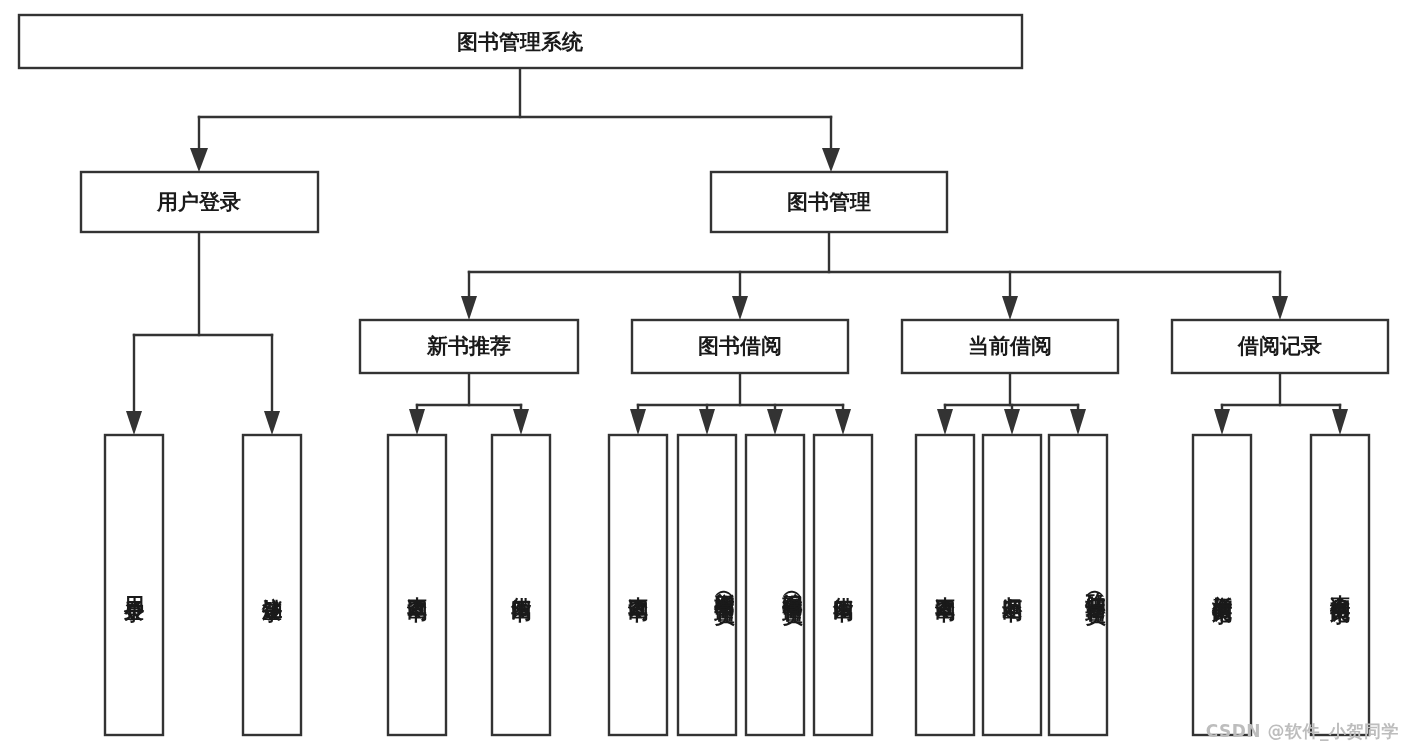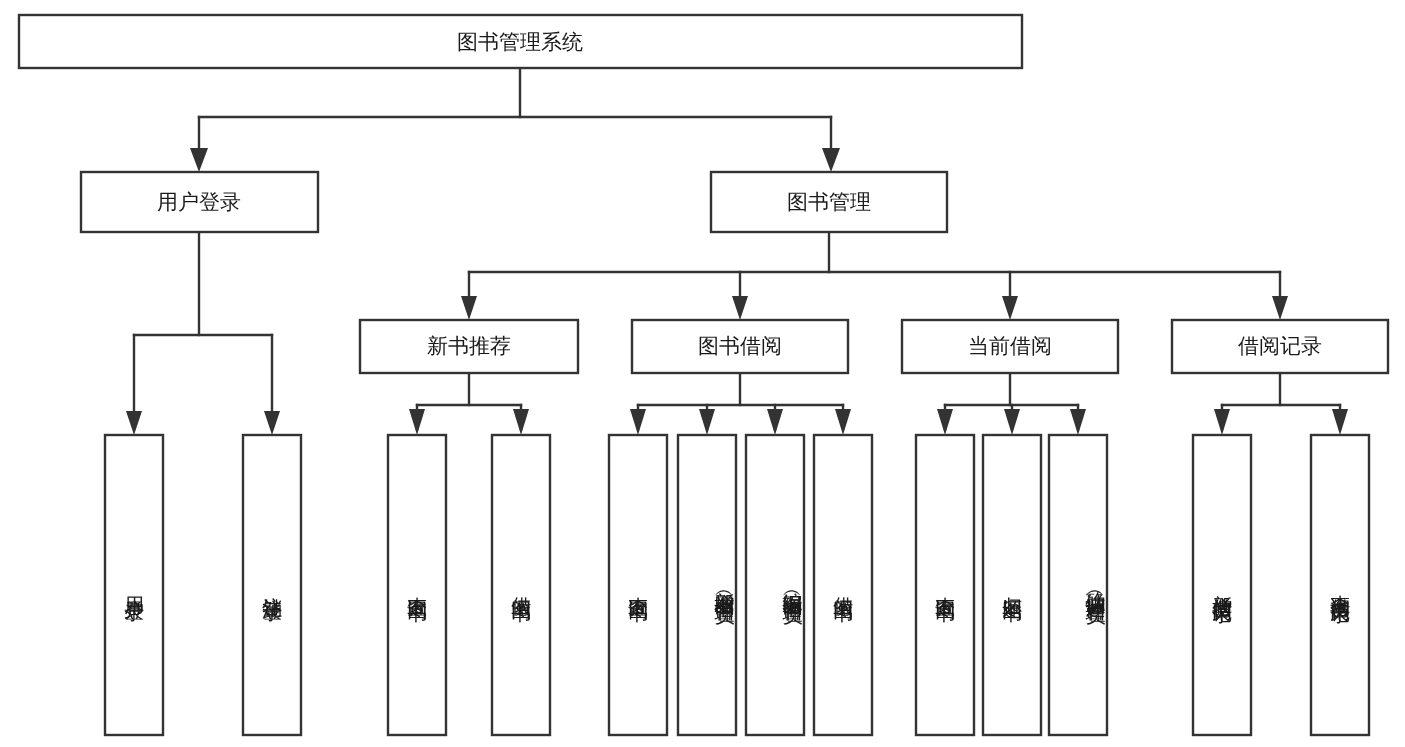--- a/index.html
+++ b/index.html
@@ -10,20 +10,21 @@
   }
   body {
     font-family: "DejaVu Sans", "Liberation Sans", sans-serif;
   }
   #diagram-root {
     position: relative;
     width: 1405px;
     height: 747px;
     background: #ffffff;
     overflow: hidden;
+    font-weight: bold;
   }
   svg#diagram-svg {
     position: absolute;
     left: 0;
     top: 0;
     width: 1405px;
     height: 747px;
   }
   .node-box {
     fill: #ffffff;
@@ -218,14 +219,15 @@
   <div class="node-label-v" style="left:746px; top:435px; width:58px; height:300px; align-items:flex-start;">编辑图书（管理员）</div>
   <div class="node-label-v" style="left:814px; top:435px; width:58px; height:300px;">借阅图书</div>
 
   <div class="node-label-v" style="left:916px; top:435px; width:58px; height:300px;">查询图书</div>
   <div class="node-label-v" style="left:983px; top:435px; width:58px; height:300px;">归还图书</div>
   <div class="node-label-v" style="left:1049px; top:435px; width:58px; height:300px; align-items:flex-start;">确认归还（管理员）</div>
 
   <div class="node-label-v" style="left:1193px; top:435px; width:58px; height:300px;">新增借阅记录</div>
   <div class="node-label-v" style="left:1311px; top:435px; width:58px; height:300px;">查询借阅记录</div>
 
+  <div id="watermark">CSDN @软件_小贺同学</div>
 
 </div>
 
 </body></html>

